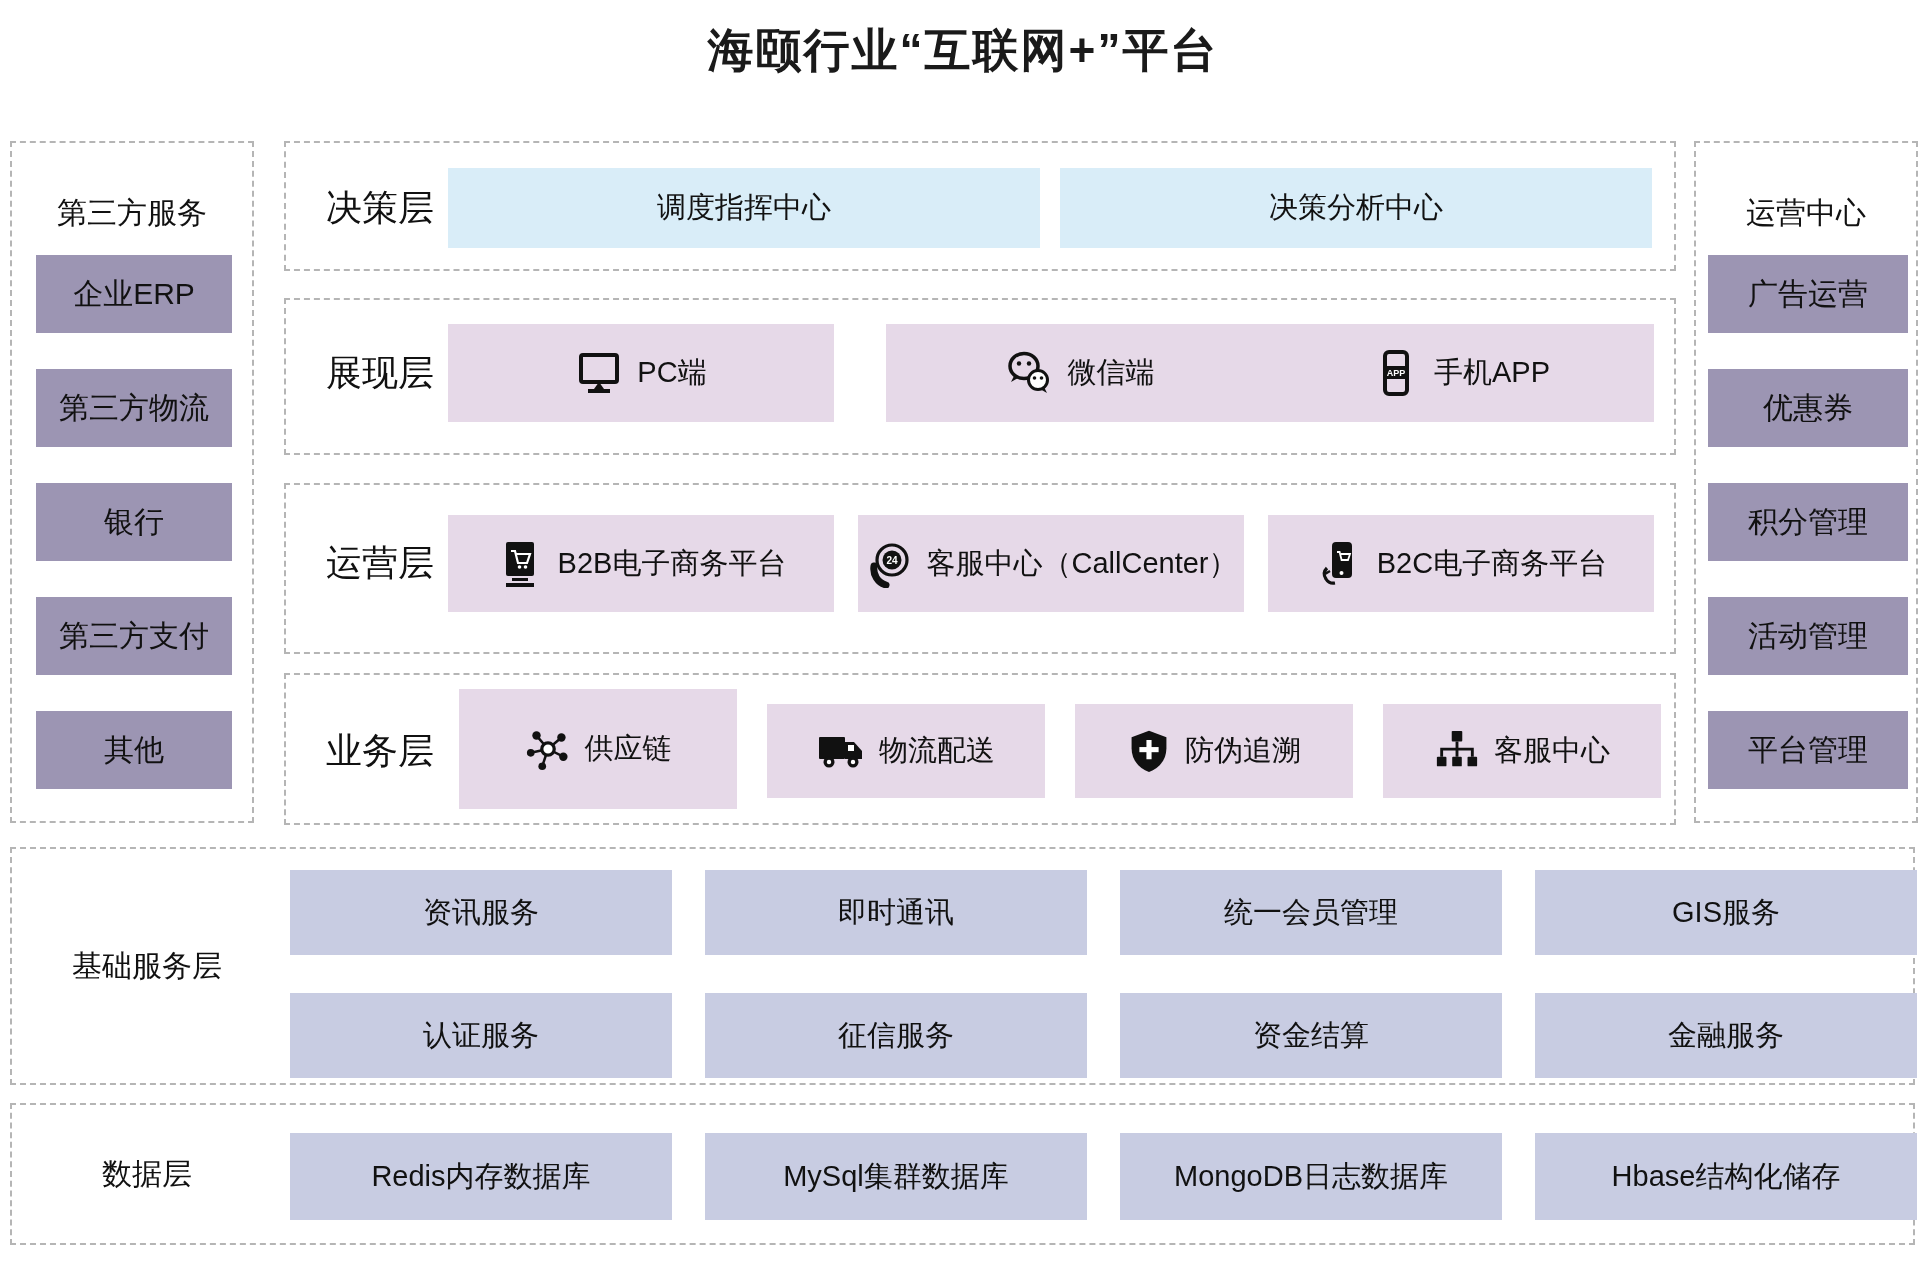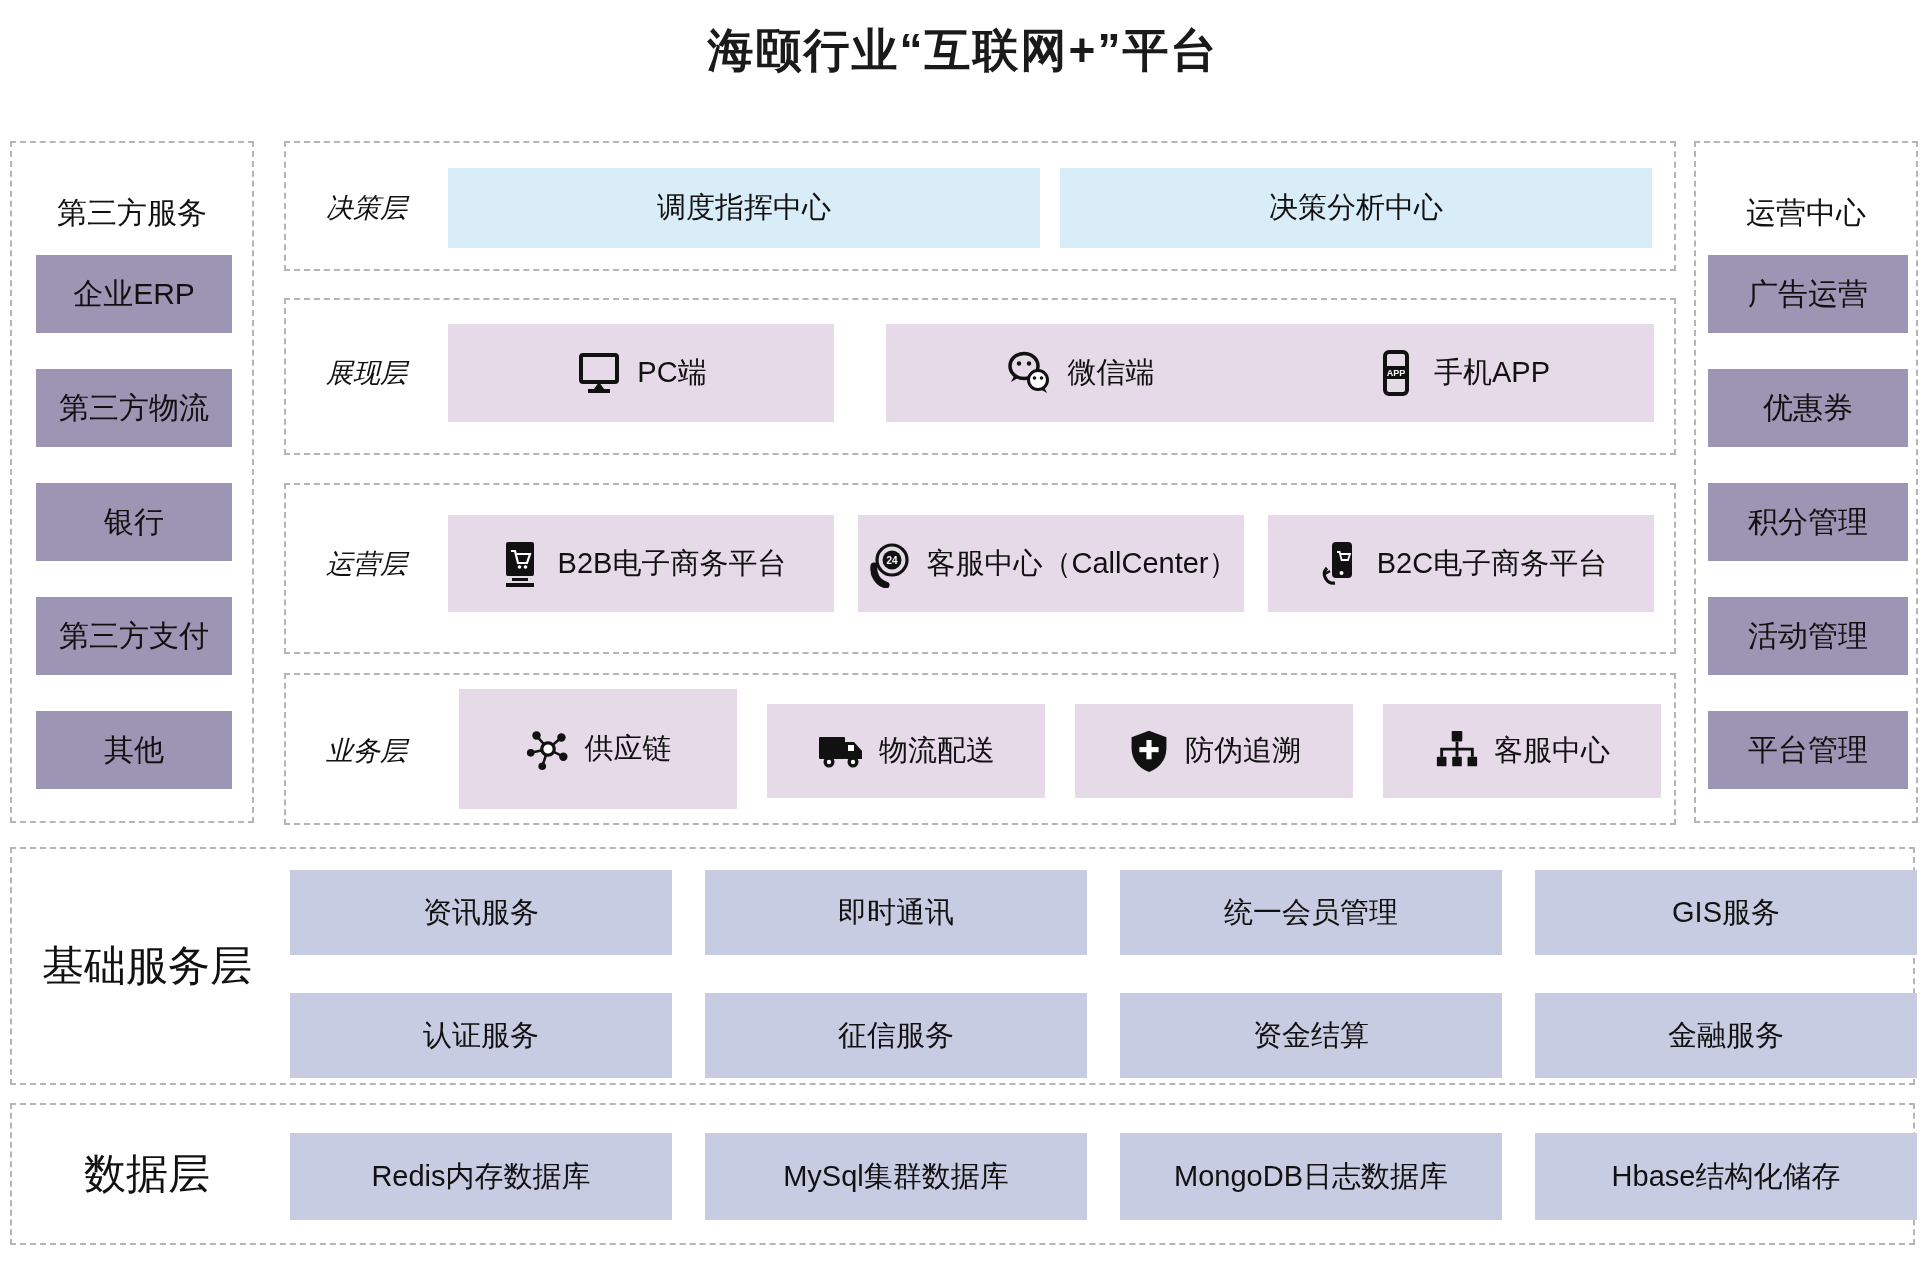--- a/index.html
+++ b/index.html
@@ -19,34 +19,34 @@
   .side-header{
     position:absolute;left:0;top:40px;width:100%;height:60px;
     display:flex;align-items:center;justify-content:center;font-size:30px;
   }
   .side-item{
     position:absolute;background:var(--purple,#9c95b3);
     display:flex;align-items:center;justify-content:center;
     font-size:30px;white-space:nowrap;
   }
   .layer-label{
-    position:absolute;display:flex;align-items:center;font-size:27px;white-space:nowrap;font-style:italic;
+    position:absolute;display:flex;align-items:center;font-size:36px;white-space:nowrap;
   }
   .pill{
     position:absolute;display:flex;align-items:center;justify-content:center;
     gap:14px;font-size:29px;white-space:nowrap;box-sizing:border-box;
   }
   .blue{background:var(--light-blue,#d9edf8);}
   .pink{background:var(--pink,#e6d9e8);}
   .lav{background:var(--lavender,#c8cce2);}
   .icon{display:inline-flex;align-items:center;justify-content:center;}
   .icon svg{display:block;}
   .panel-label{
     position:absolute;display:flex;align-items:center;justify-content:center;
-    font-size:42px;white-space:nowrap;
+    font-size:30px;white-space:nowrap;
   }
 </style>
 </head>
 <body>
 
 <div class="page-title">海颐行业“互联网+”平台</div>
 
 <div class="dashed-panel" style="left:10px;top:141px;width:244px;height:682px;">
   <div class="side-header">第三方服务</div>
   <div class="side-item" style="left:24px;top:112px;width:196px;height:78px;">企业ERP</div>

